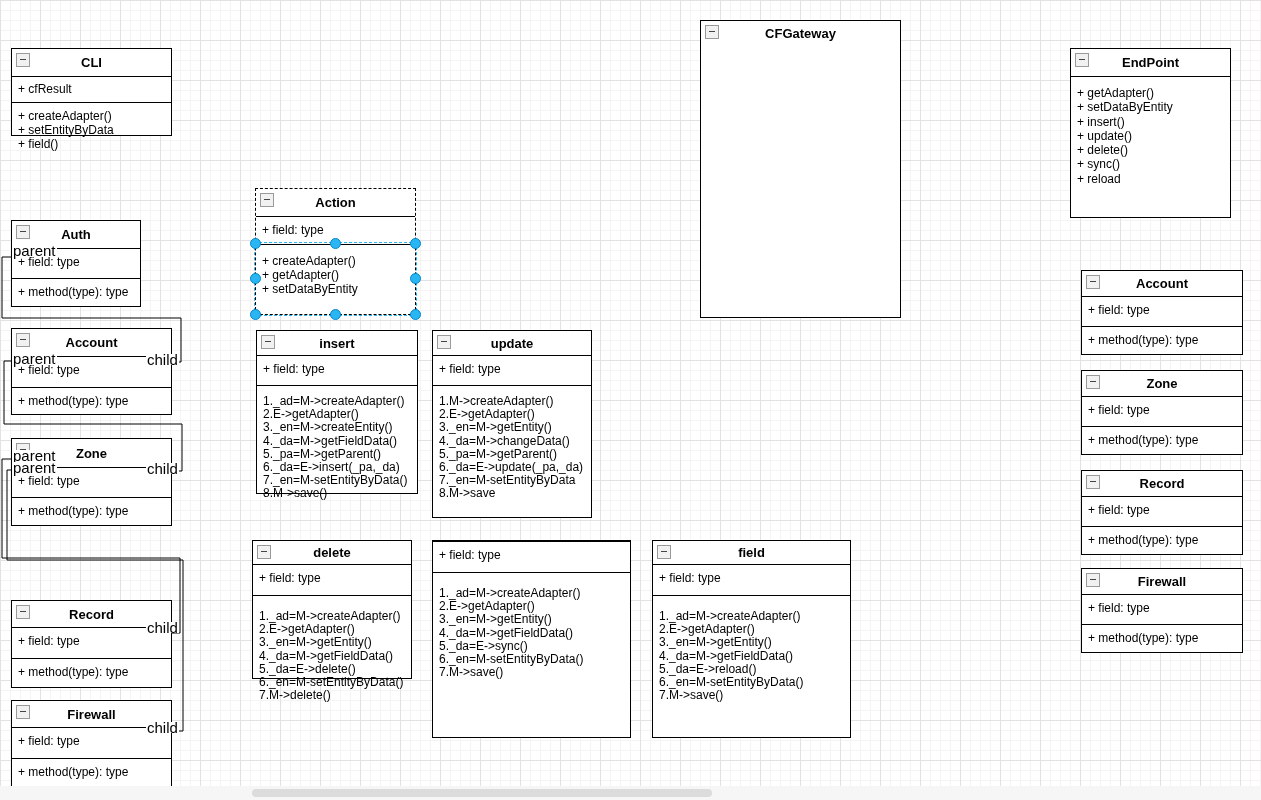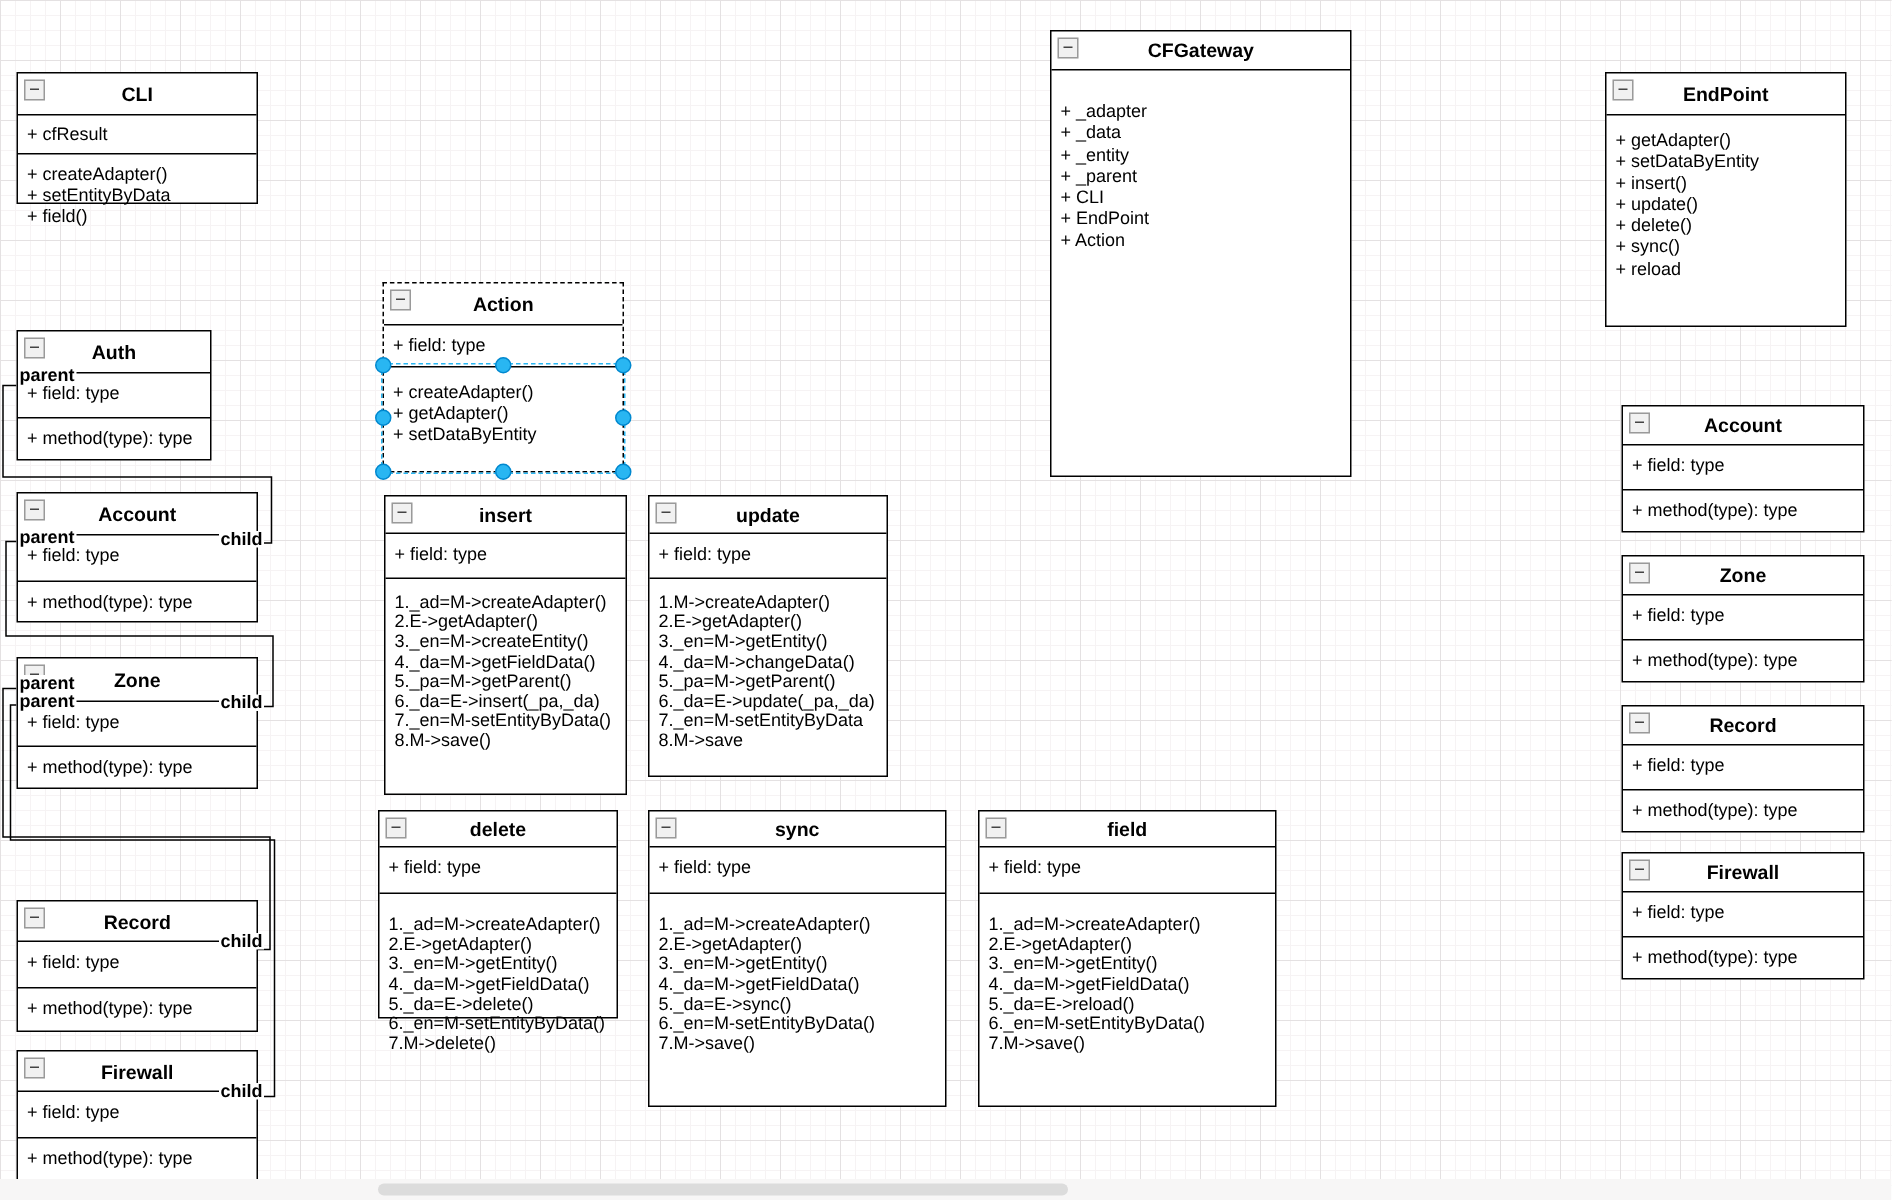--- a/index.html
+++ b/index.html
@@ -19,21 +19,21 @@
   .uml-title{position:relative;display:flex;align-items:center;justify-content:center;
     font-weight:bold;font-size:13px;box-sizing:border-box;white-space:pre;}
   .collapse-icon{position:absolute;left:4px;top:4px;width:14px;height:14px;
     border:1px solid #9a9a9a;background:#f1f1f1;box-sizing:border-box;}
   .collapse-icon::after{content:"";position:absolute;left:3px;top:5px;width:6px;height:1px;background:#444;}
   .uml-fields,.uml-methods{border-top:1px solid #000;font-size:12px;box-sizing:border-box;
     padding:6px 0 0 6px;overflow:hidden;}
   .row{line-height:14px;white-space:pre;}
   .dense .row{line-height:13.2px;}
   .wide .row{line-height:14.3px;}
-  .edge-label{position:absolute;font-size:12px;line-height:11px;background:#fff;padding:0 1px;font-weight:bold;}
+  .edge-label{position:absolute;font-size:15px;line-height:11px;background:#fff;padding:0 1px;}
   .sel-rect{position:absolute;border:1px dashed #29b6f2;box-sizing:border-box;}
   .handle{position:absolute;width:11px;height:11px;border-radius:50%;
     background:#29b6f2;border:1px solid #0088cf;box-sizing:border-box;}
   .scroll-track{position:absolute;left:0;bottom:0;width:1261px;height:14px;background:#f7f6f6;}
   .scroll-thumb{position:absolute;left:252px;top:789px;width:460px;height:8px;background:#dcdcdc;border-radius:4px;}
 </style>
 </head>
 <body>
 
 <div id="canvas">
@@ -133,21 +133,21 @@
     <div class="uml-fields" style="height:28px">
         <div class="row">+ field: type</div>
       </div>
     <div class="uml-methods" style="height:70px;padding-top:9px">
         <div class="row">+ createAdapter()</div>
         <div class="row">+ getAdapter()</div>
         <div class="row">+ setDataByEntity</div>
       </div>
   </div>
 
-  <div class="uml-box" style="left:256px;top:330px;width:162px;height:200px">
+  <div class="uml-box" style="left:256px;top:330px;width:162px;height:164px">
     <div class="uml-title" style="height:24px">
       <span class="collapse-icon"></span>
       <span>insert</span>
     </div>
     <div class="uml-fields" style="height:30px">
         <div class="row">+ field: type</div>
       </div>
     <div class="uml-methods dense" style="height:132px;padding-top:9px">
         <div class="row">1._ad=M-&gt;createAdapter()</div>
         <div class="row">2.E-&gt;getAdapter()</div>
@@ -193,24 +193,20 @@
         <div class="row">2.E-&gt;getAdapter()</div>
         <div class="row">3._en=M-&gt;getEntity()</div>
         <div class="row">4._da=M-&gt;getFieldData()</div>
         <div class="row">5._da=E-&gt;delete()</div>
         <div class="row">6._en=M-setEntityByData()</div>
         <div class="row">7.M-&gt;delete()</div>
       </div>
   </div>
 
   <div class="uml-box" style="left:432px;top:540px;width:199px;height:198px">
-    <div class="uml-title" style="height:23px">
-      <span class="collapse-icon"></span>
-      <span>sync</span>
-    </div>
     <div class="uml-fields" style="height:31px">
         <div class="row">+ field: type</div>
       </div>
     <div class="uml-methods dense" style="height:142px;padding-top:14px">
         <div class="row">1._ad=M-&gt;createAdapter()</div>
         <div class="row">2.E-&gt;getAdapter()</div>
         <div class="row">3._en=M-&gt;getEntity()</div>
         <div class="row">4._da=M-&gt;getFieldData()</div>
         <div class="row">5._da=E-&gt;sync()</div>
         <div class="row">6._en=M-setEntityByData()</div>
@@ -235,29 +231,20 @@
         <div class="row">6._en=M-setEntityByData()</div>
         <div class="row">7.M-&gt;save()</div>
       </div>
   </div>
 
   <div class="uml-box" style="left:700px;top:20px;width:201px;height:298px">
     <div class="uml-title" style="height:25px">
       <span class="collapse-icon"></span>
       <span>CFGateway</span>
     </div>
-    <div class="uml-fields wide" style="height:141px;padding-top:20px">
-        <div class="row">+ _adapter</div>
-        <div class="row">+ _data</div>
-        <div class="row">+ _entity</div>
-        <div class="row">+ _parent</div>
-        <div class="row">+ CLI</div>
-        <div class="row">+ EndPoint</div>
-        <div class="row">+ Action</div>
-      </div>
   </div>
 
   <div class="uml-box" style="left:1070px;top:48px;width:161px;height:170px">
     <div class="uml-title" style="height:27px">
       <span class="collapse-icon"></span>
       <span>EndPoint</span>
     </div>
     <div class="uml-methods wide" style="height:113px;padding-top:9px">
         <div class="row">+ getAdapter()</div>
         <div class="row">+ setDataByEntity</div>

